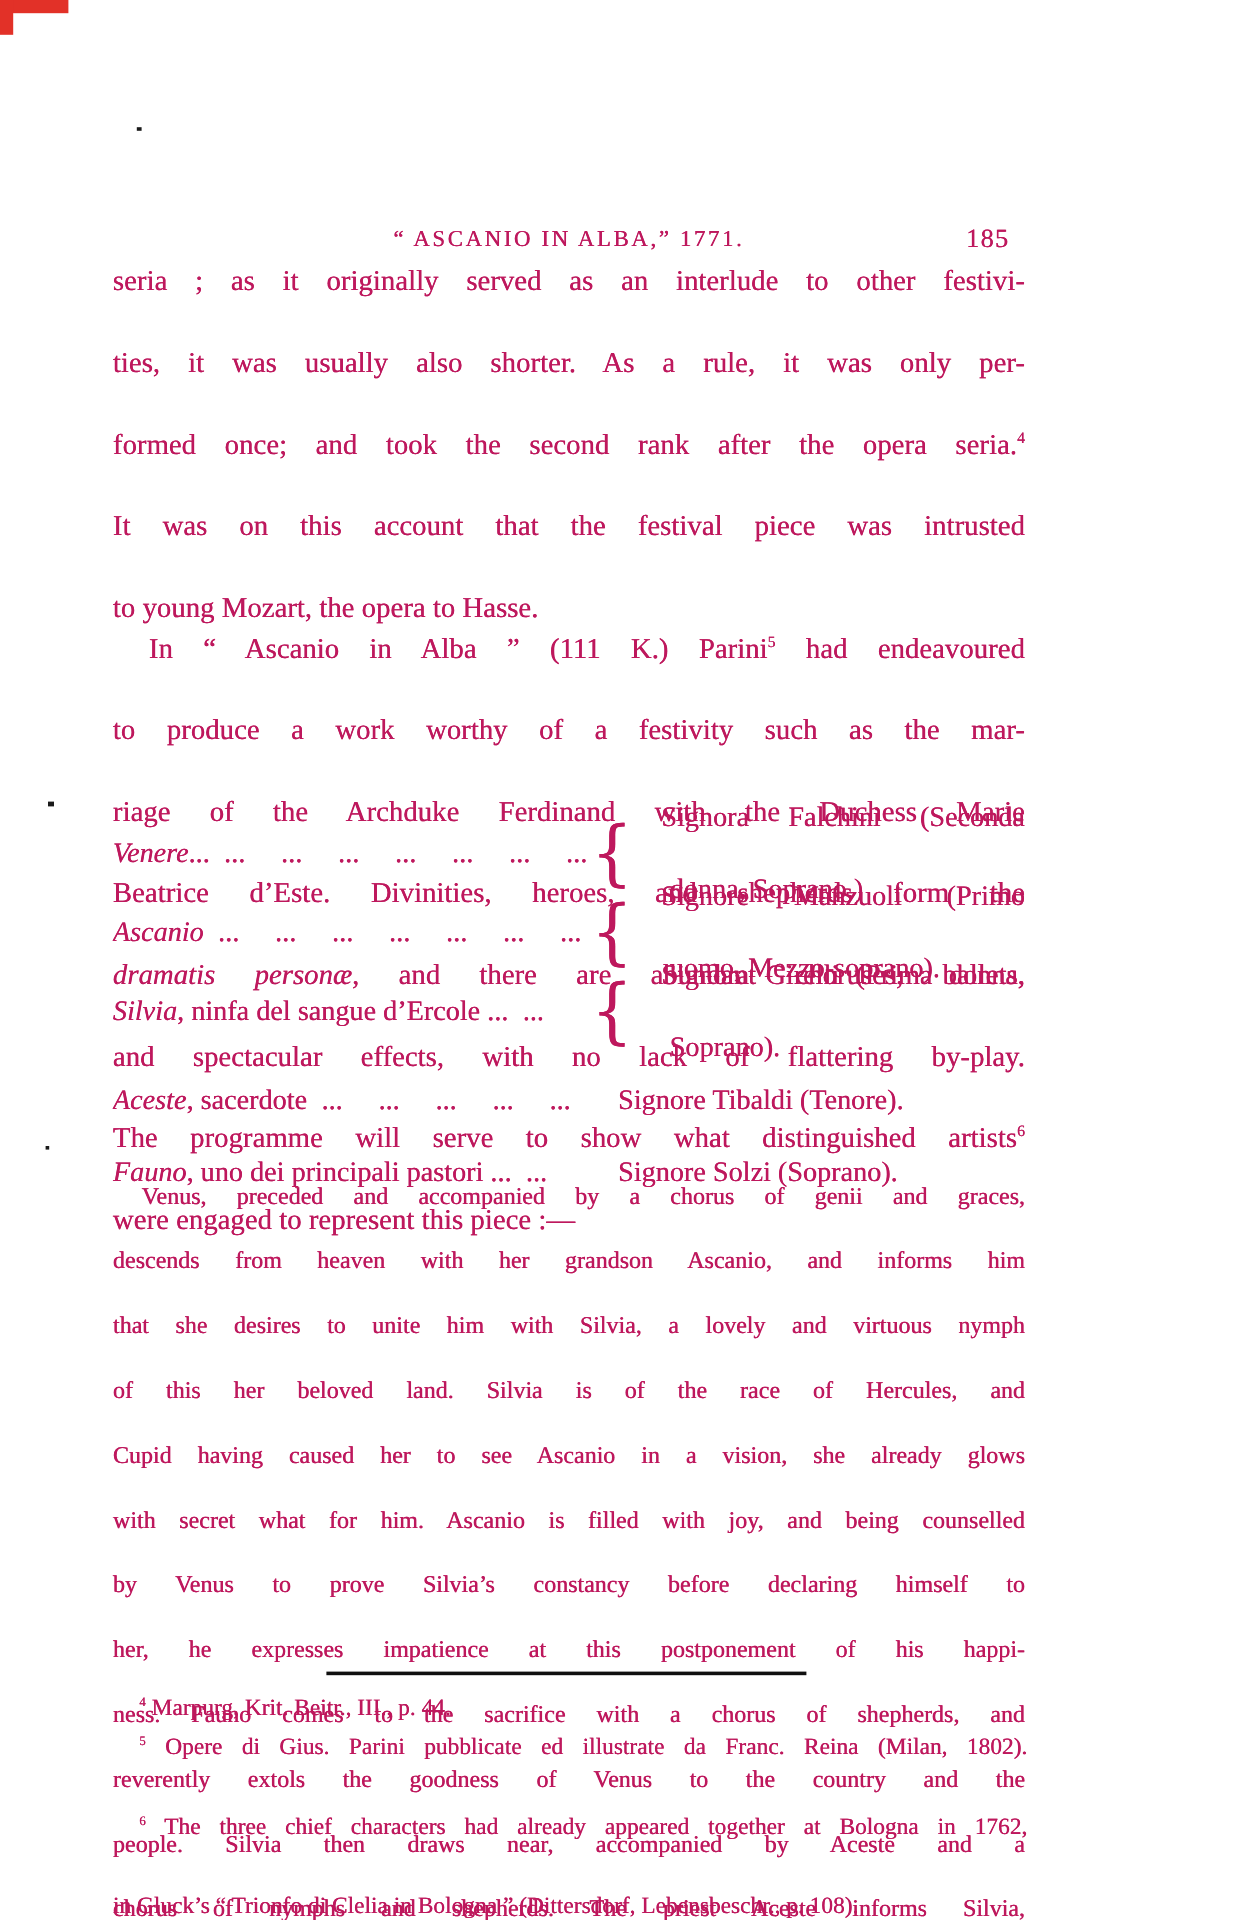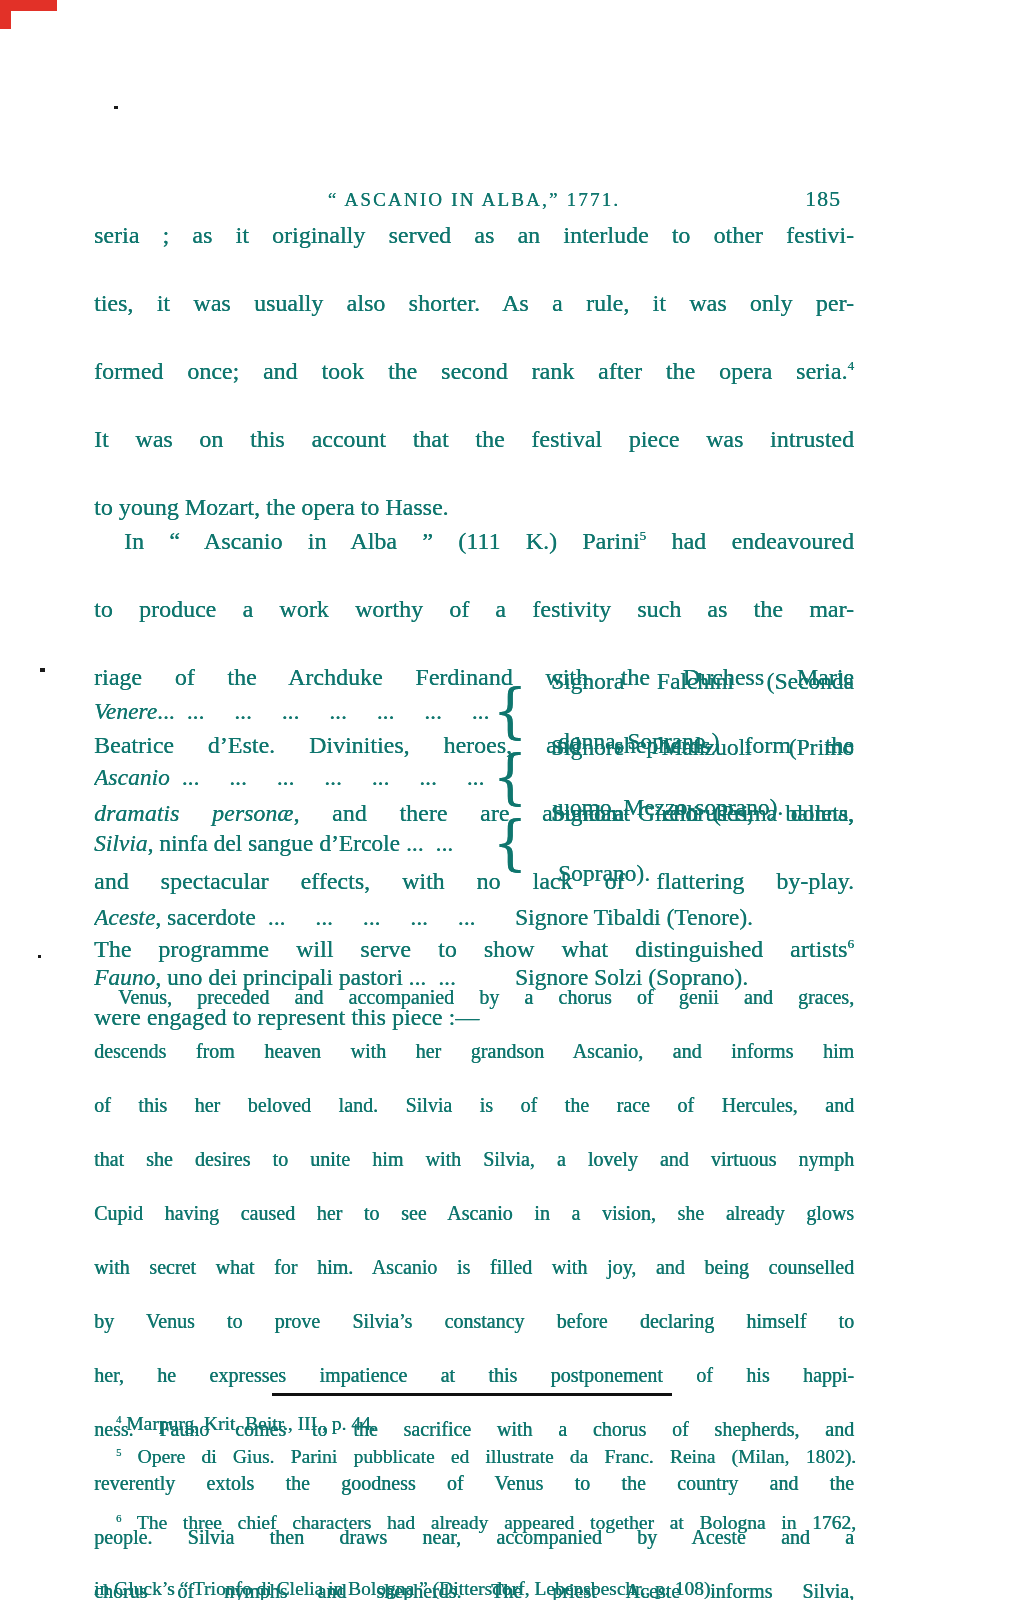--- a/index.html
+++ b/index.html
@@ -1,20 +1,20 @@
 <!DOCTYPE html>
 <html><head>
 <meta charset="utf-8">
 <style>
   html,body { margin:0; padding:0; background:#ffffff; }
   .page {
     position:relative; width:1034px; height:1600px;
     background:#ffffff; overflow:hidden;
     font-family:"Liberation Serif", serif;
-    color:#0f766e;
+    color:#be185d;
   }
   
   .corner-h { position:absolute; top:0; left:0; width:57px; height:11px; background:#e23128; }
   .corner-v { position:absolute; top:0; left:0; width:11px; height:29px; background:#e23128; }
   .speck { position:absolute; background:#1a1a1a; }
   .speck1 { left:114px; top:106px; width:4px; height:3px; }
   .speck2 { left:40px;  top:668px; width:5px; height:4px; }
   .speck3 { left:38px;  top:955px; width:3px; height:3px; }
 
   
@@ -189,22 +189,22 @@
           <div class="a2"></div>
         </div>
       </div>
     </div>
 
   </div>
 
   <div class="synopsis">
     <div class="jl indent"><span>Venus, preceded and accompanied by a chorus of genii and graces,</span></div>
     <div class="jl"><span>descends from heaven with her grandson Ascanio, and informs him</span></div>
+    <div class="jl"><span>that she desires to unite him with Silvia, a lovely and virtuous nymph</span></div>
     <div class="jl"><span>of this her beloved land.  Silvia is of the race of Hercules, and</span></div>
-    <div class="jl"><span>that she desires to unite him with Silvia, a lovely and virtuous nymph</span></div>
     <div class="jl"><span>Cupid having caused her to see Ascanio in a vision, she already glows</span></div>
     <div class="jl"><span>with secret what for him.  Ascanio is filled with joy, and being counselled</span></div>
     <div class="jl"><span>by Venus to prove Silvia’s constancy before declaring himself to</span></div>
     <div class="jl"><span>her, he expresses impatience at this postponement of his happi-</span></div>
     <div class="jl"><span>ness.  Fauno comes to the sacrifice with a chorus of shepherds, and</span></div>
     <div class="jl"><span>reverently extols the goodness of Venus to the country and the</span></div>
     <div class="jl"><span>people.  Silvia then draws near, accompanied by Aceste and a</span></div>
     <div class="jl"><span>chorus of nymphs and shepherds.  The priest Aceste informs Silvia,</span></div>
 
   </div>

